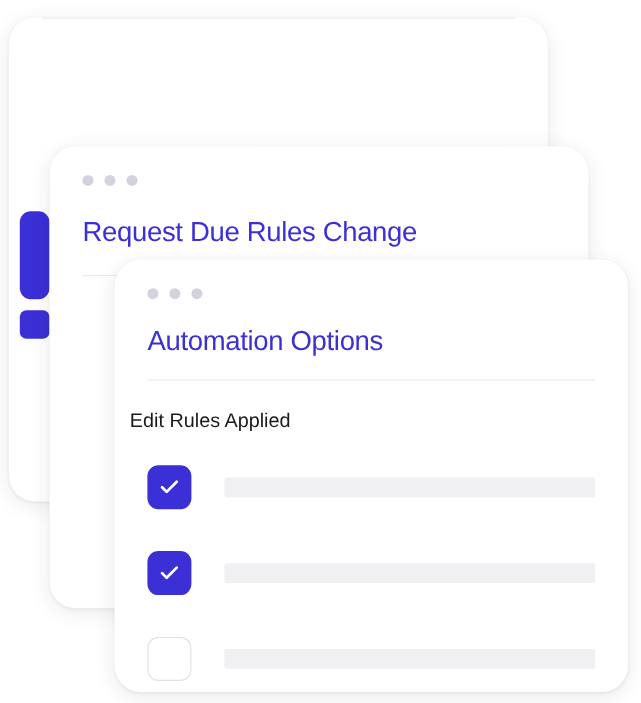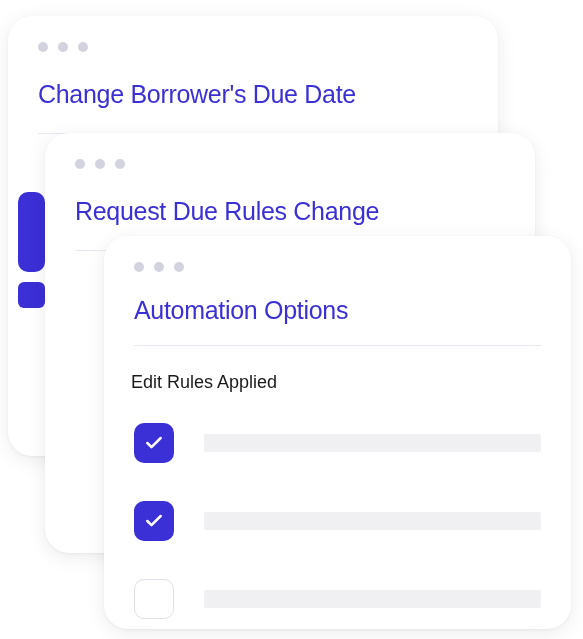--- a/index.html
+++ b/index.html
@@ -65,21 +65,21 @@
     }
     .window-title.w3 {
       margin-bottom: 20px;
     }
     .divider {
       height: 1px;
       background: #e8e8f0;
       margin: 0 30px;
     }
     .section-label {
-      margin: 26px 30px 30px 27px;
+      margin: 26px 30px 30px 14px;
       font-size: 18px;
       color: #1a1a1a;
       font-weight: 400;
     }
     .rules-list {
       padding: 0 30px;
     }
     .rule-row {
       display: flex;
       align-items: center;
@@ -128,28 +128,20 @@
       top: 282px;
       width: 27px;
       height: 26px;
       border-radius: 6px;
     }
   </style>
 </head>
 <body>
 
 <div class="window window-1">
-  <div class="window-header">
-    <div class="dots">
-      <div class="dot"></div>
-      <div class="dot"></div>
-      <div class="dot"></div>
-    </div>
-    <h2 class="window-title">Change Borrower's Due Date</h2>
-  </div>
   <div class="divider"></div>
 </div>
 
 <div class="purple-peek peek-1"></div>
 <div class="purple-peek peek-2"></div>
 
 <div class="window window-2">
   <div class="window-header">
     <div class="dots">
       <div class="dot"></div>

